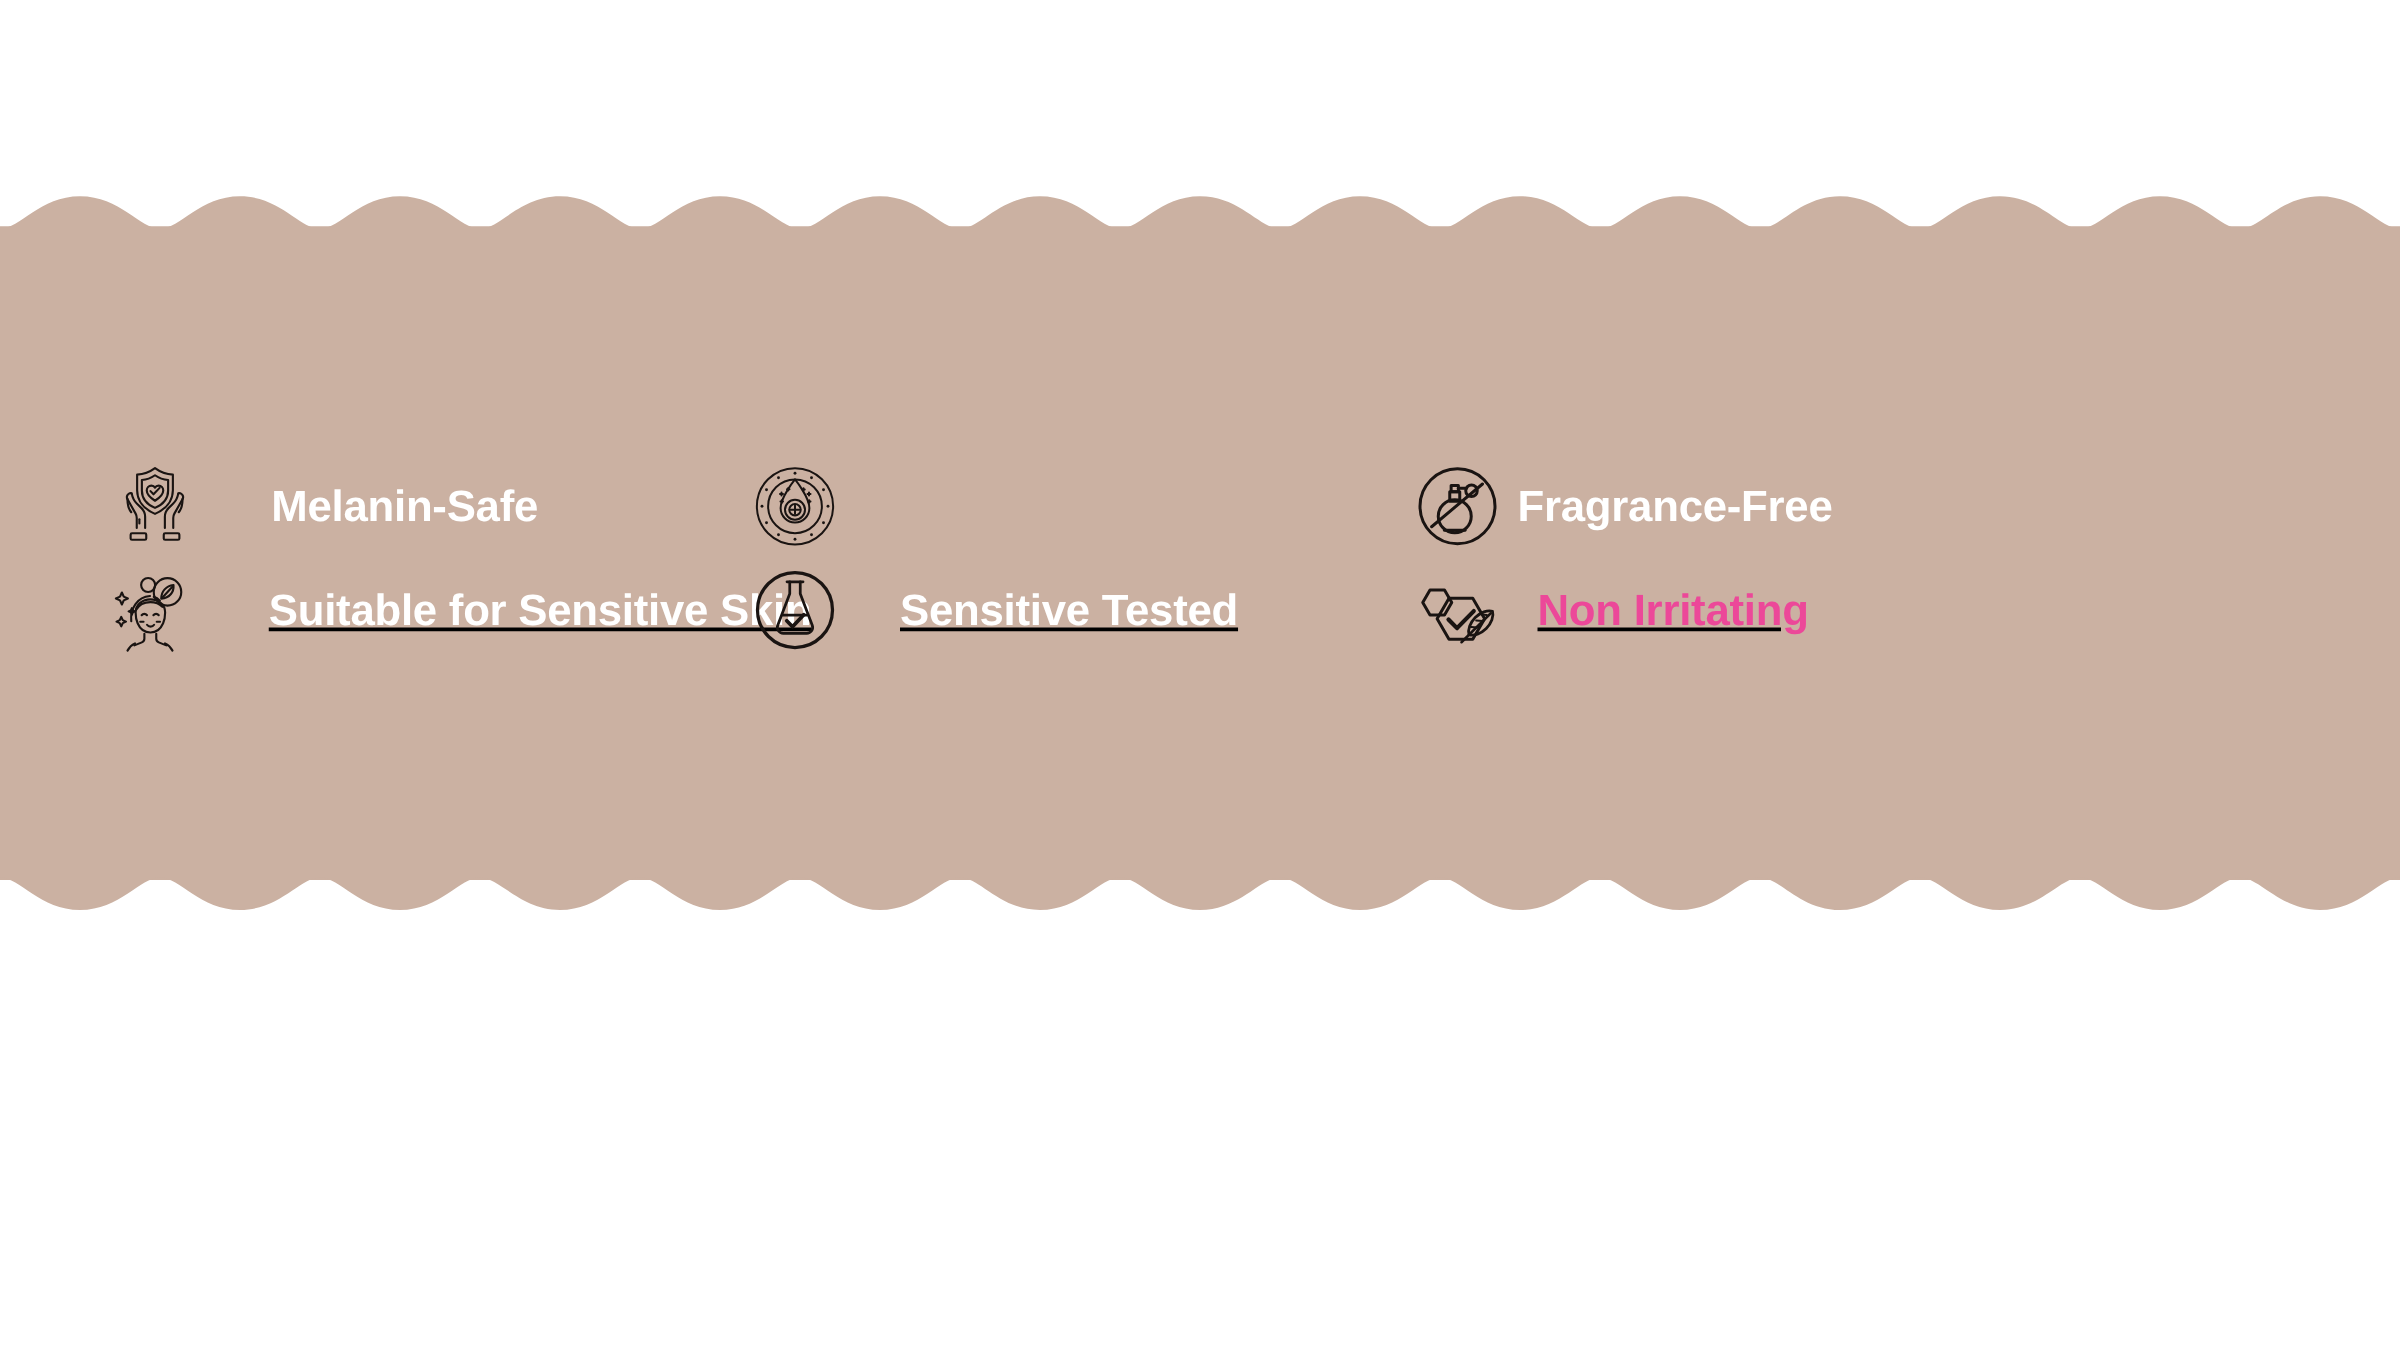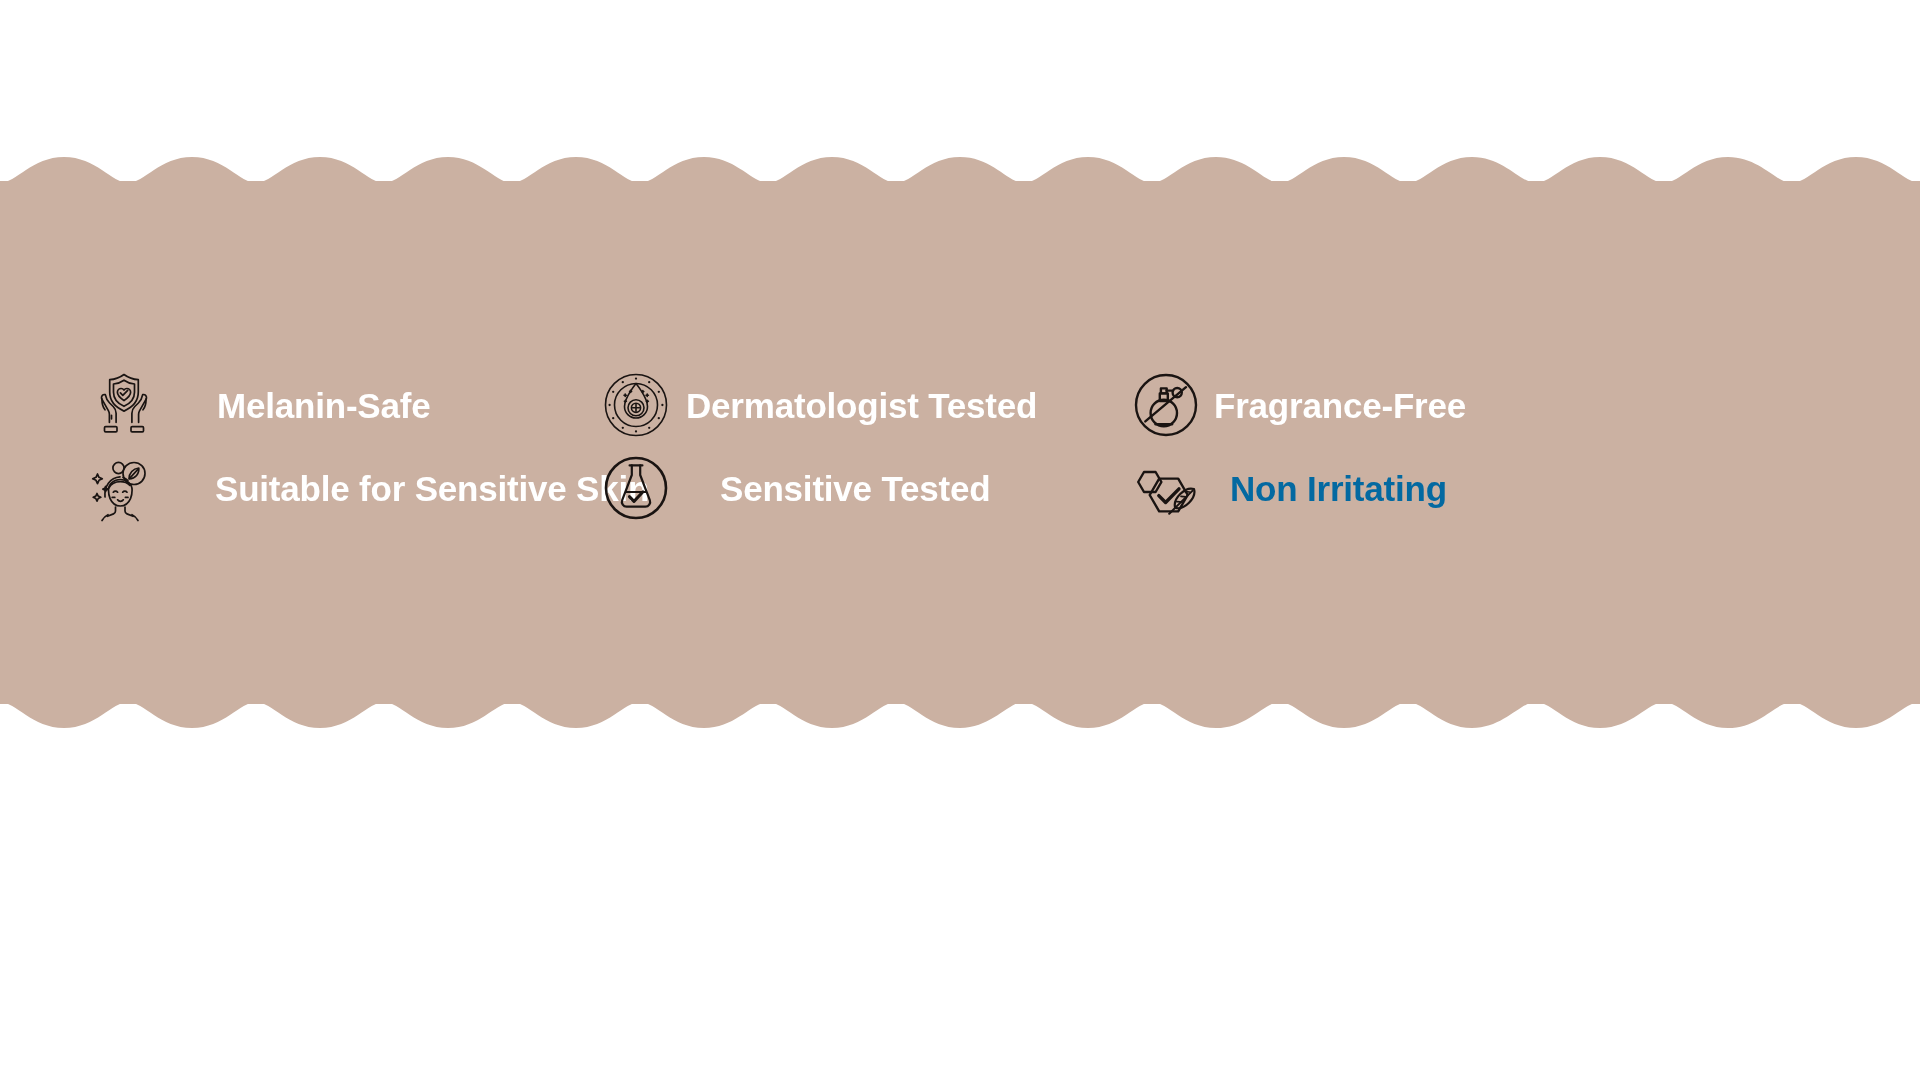--- a/index.html
+++ b/index.html
@@ -86,21 +86,21 @@
     line-height: 1;
     margin-left: 10px;
   }
 
   
   .c1 { left: 88px; gap: 47px; }
   .c2 { left: 600px; }
   .c3 { left: 1130px; }
   
   .r1 { top: 214px; }
-  .r2 { top: 297px; }
+  .r2 { top: 297px; text-decoration: underline; }
 
   
   .c2.r1 .lbl { margin-left: 14px; }
   .c2.r2 .lbl { margin-left: 48px; }
   .c3.r1 .lbl { margin-left: 12px; }
   .c3.r2 .lbl { margin-left: 28px; }
   .c1.r2 .lbl { margin-left: 8px; }
 </style>
 </head>
 <body style="background: rgb(255, 255, 255);">
@@ -260,21 +260,20 @@
           <g>
             <path d="M24.0 26.2 h2.4 M25.2 25.0 v2.4"></path>
             <path d="M29.6 22.4 h2.0 M30.6 21.4 v2.0"></path>
             <path d="M24.4 32.2 h2.0 M25.4 31.2 v2.0"></path>
             <path d="M46.0 26.2 h2.4 M47.2 25.0 v2.4"></path>
             <path name="p" d="M41.8 22.6 h2.0 M42.8 21.6 v2.0"></path>
             <path d="M46.4 32.2 h2.0 M47.4 31.2 v2.0"></path>
           </g>
         </svg>
       </span>
-      <span class="lbl" style="color: rgb(255, 255, 255);">Dermatologist Tested</span>
     </div>
 
     <div class="claim c2 r2">
       <span class="ico">
         <svg viewBox="0 0 72 72" fill="none" stroke="#1a1412" stroke-width="2.6" stroke-linecap="round" stroke-linejoin="round">
           <circle cx="36" cy="36" r="30"></circle>
           <g stroke-width="2.2">
 
             <path d="M29.6 13.4 h12.8"></path>
             <path d="M31.8 13.4 v9.6 L22.2 48.2 c-1.2 3.1 1.1 6.4 4.4 6.4 h18.8
@@ -320,17 +319,17 @@
 
           <path d="M28.8 43.6 l6.8 6.9 l13.4 -13.6" stroke-width="3.4"></path>
 
           <path d="M64.0 37.0 c-4.0 -1.2 -9.6 0.8 -13.8 5.0 c-4.2 4.2 -6.2 9.8 -5.0 13.8
                    c4.0 1.2 9.6 -0.8 13.8 -5.0 C63.2 46.6 65.2 41.0 64.0 37.0 Z" stroke-width="2.2"></path>
           <path d="M45.6 55.4 L62.6 38.6" stroke-width="2.0"></path>
           <path d="M46.8 49.6 l5.2 0.4 M51.0 44.4 l5.0 0.4 M55.2 39.6 l4.2 0.4" stroke-width="1.7"></path>
           <path d="M45.2 55.8 l-6.0 6.0" stroke-width="2.0"></path>
         </svg>
       </span>
-      <span class="lbl" style="color: #0369a1;">Non Irritating</span>
+      <span class="lbl" style="color: #ec4899;">Non Irritating</span>
     </div>
 
   </div>
 </div>
 
 </body></html>

